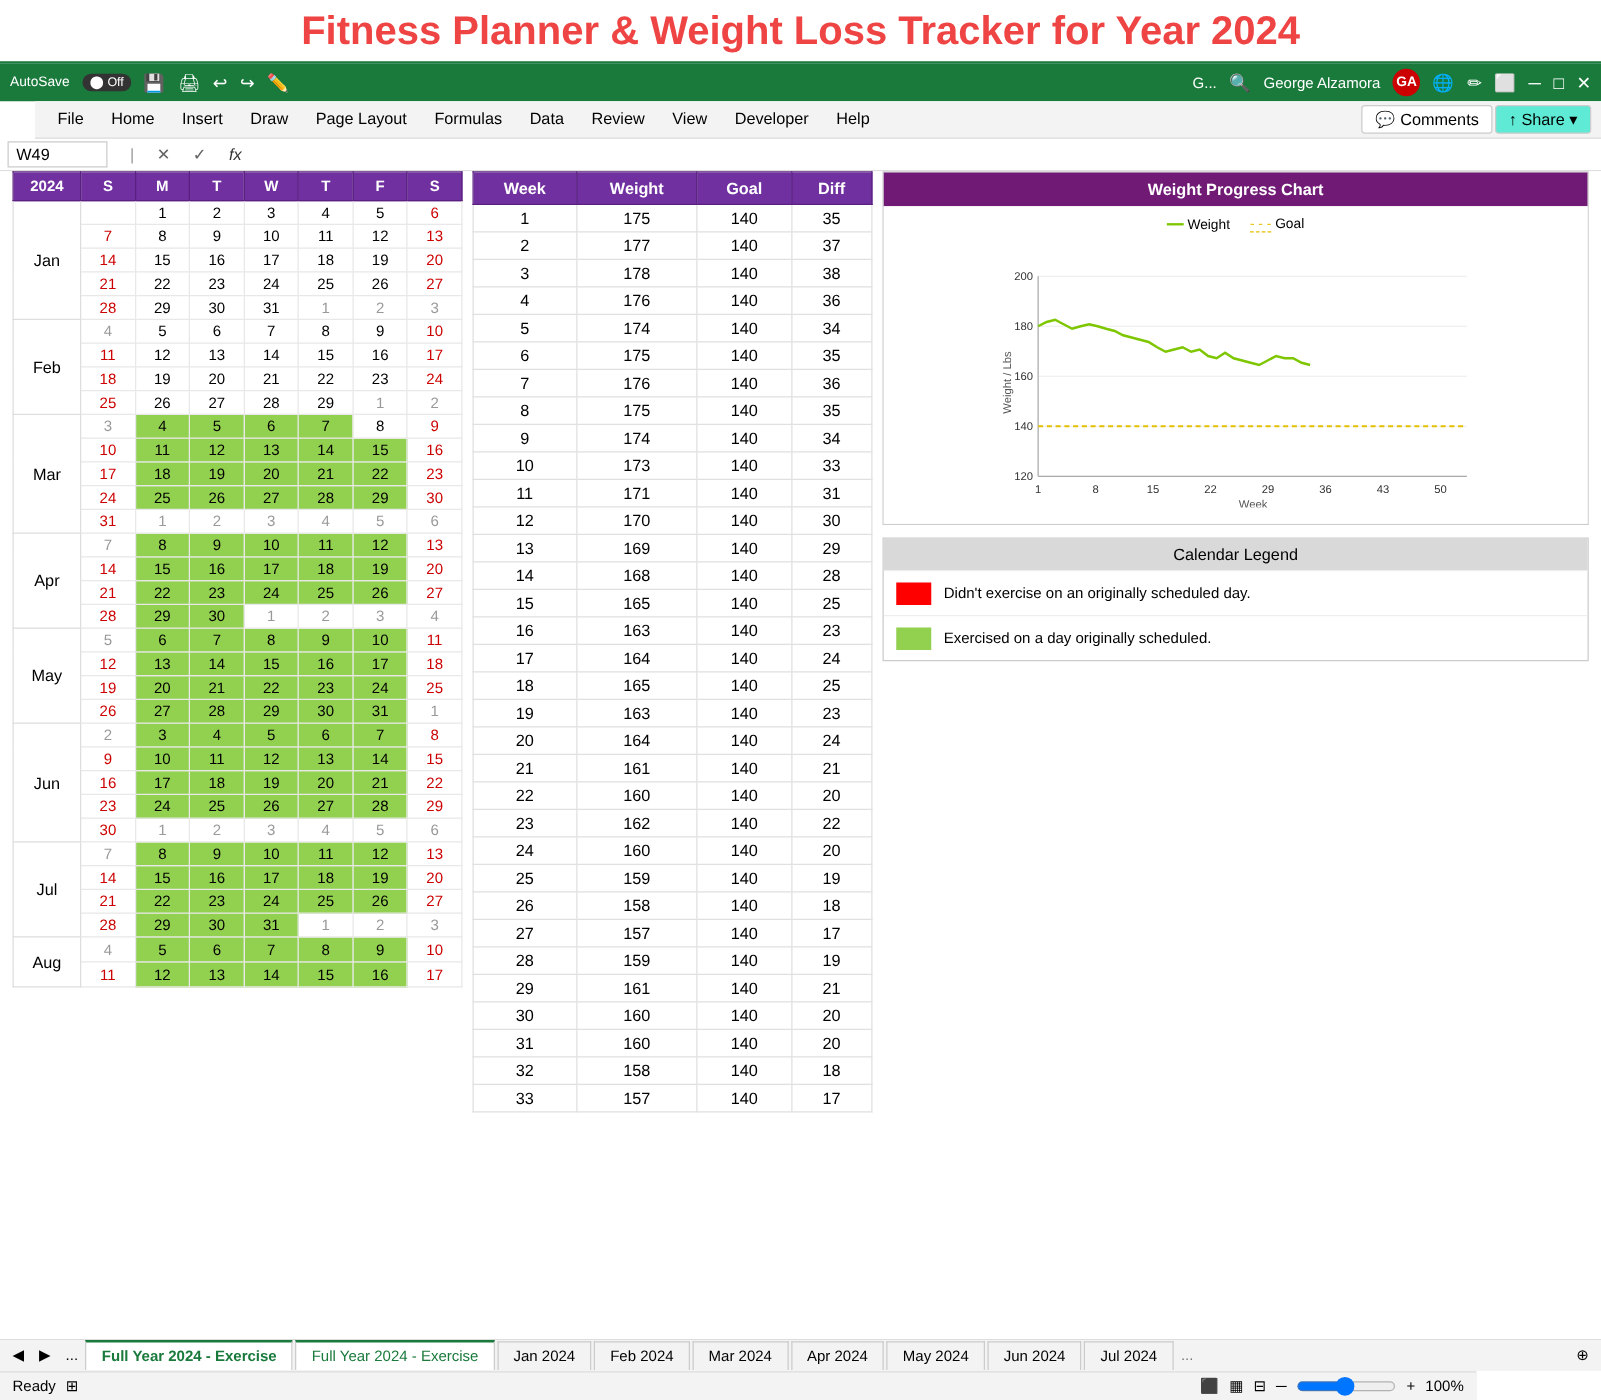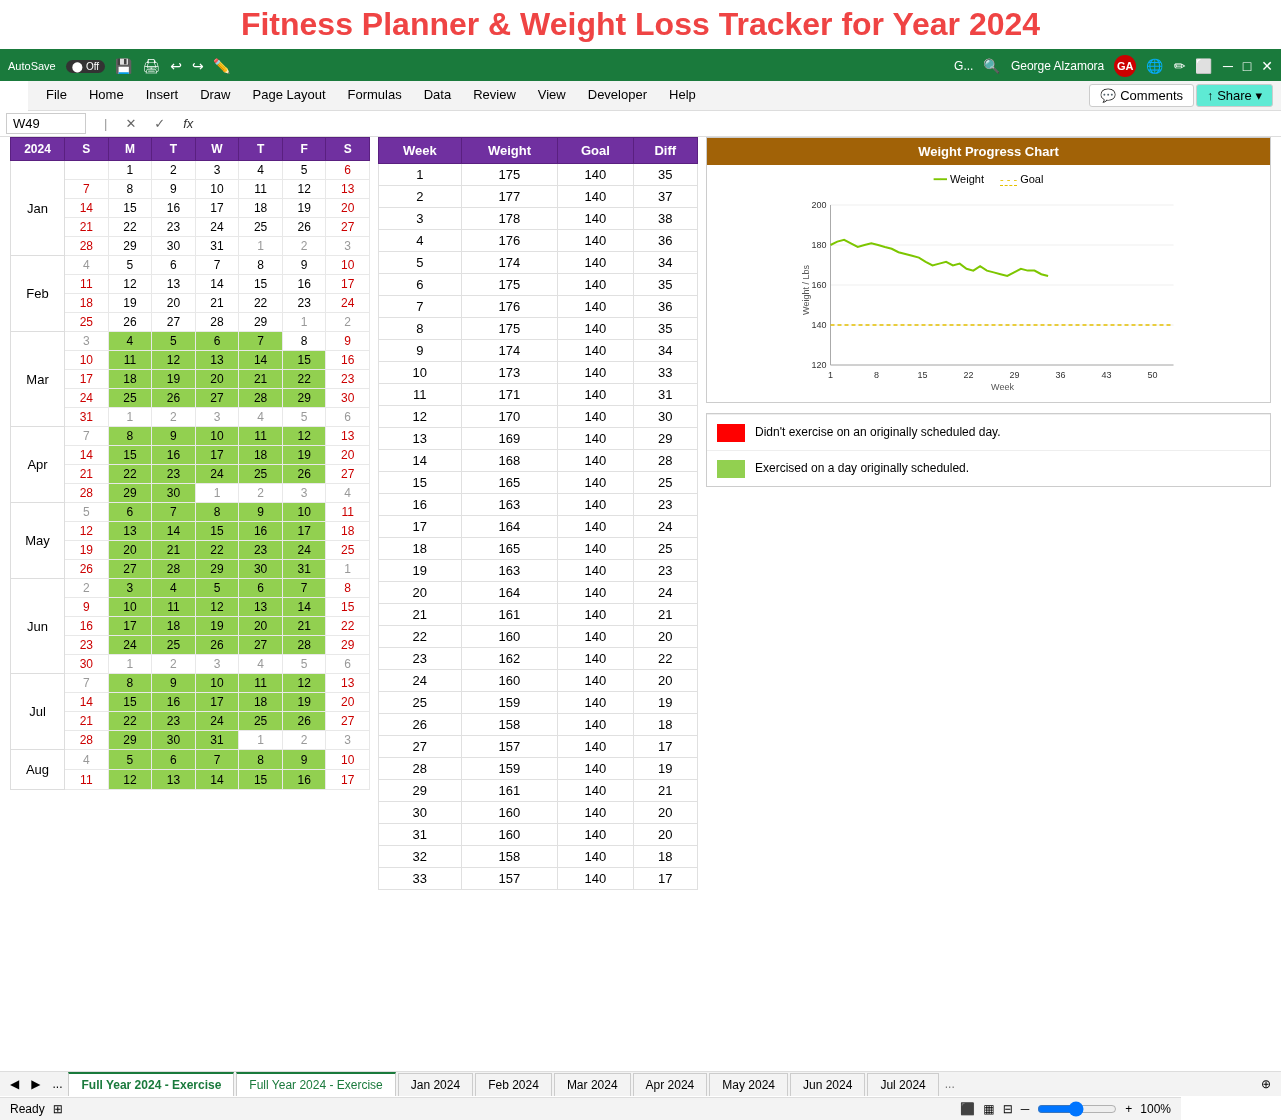--- a/index.html
+++ b/index.html
@@ -189,21 +189,21 @@
     #chart-section {
       flex: 1;
       min-width: 280px;
     }
 
     .chart-container {
       border: 1px solid #ccc;
       border-radius: 0;
     }
     .chart-header {
-      background: #a16207;
+      background: #701a75;
       color: #fff;
       text-align: center;
       font-weight: bold;
       padding: 6px;
       font-size: 13px;
     }
     .chart-body {
       padding: 8px;
       background: #fff;
       position: relative;
@@ -911,21 +911,21 @@
             </tr>
           </tbody>
       </table>
     </div>
 
     <div id="chart-section">
       <div class="chart-container">
         <div class="chart-header">Weight Progress Chart</div>
         <div class="chart-body">
           
-          <div style="display:flex; justify-content:center; gap:16px; margin-bottom:4px; font-size:11px;">
+          <div style="display:flex; justify-content:center; gap:16px; margin-bottom:20px; font-size:11px;">
             <span>
               <span style="color:#7dc600;">━━</span> Weight
             </span>
             <span>
               <span style="color:#e5c000; border-bottom: 1px dashed #e5c000;">- - -</span> Goal
             </span>
           </div>
           <svg id="weight-chart" viewBox="0 0 380 200" style="width:100%; height:200px;">
 
             <text x="28" y="18" font-size="9" text-anchor="end" fill="#333">200</text>
@@ -991,20 +991,21 @@
             <text x="262" y="188" font-size="9" text-anchor="middle" fill="#333">36</text>
             <text x="308" y="188" font-size="9" text-anchor="middle" fill="#333">43</text>
             <text x="354" y="188" font-size="9" text-anchor="middle" fill="#333">50</text>
 
             <text x="204" y="200" font-size="9" text-anchor="middle" fill="#555">Week</text>
           </svg>
         </div>
       </div>
 
       <div class="legend-container">
+        <div class="legend-header">Calendar Legend</div>
         <div class="legend-item">
           <div class="legend-color-box" style="background:#ff0000;"></div>
           <div class="legend-text">Didn't exercise on an originally scheduled day.</div>
         </div>
         <div class="legend-item">
           <div class="legend-color-box" style="background:#92d050;"></div>
           <div class="legend-text">Exercised on a day originally scheduled.</div>
         </div>
       </div>
     </div>

